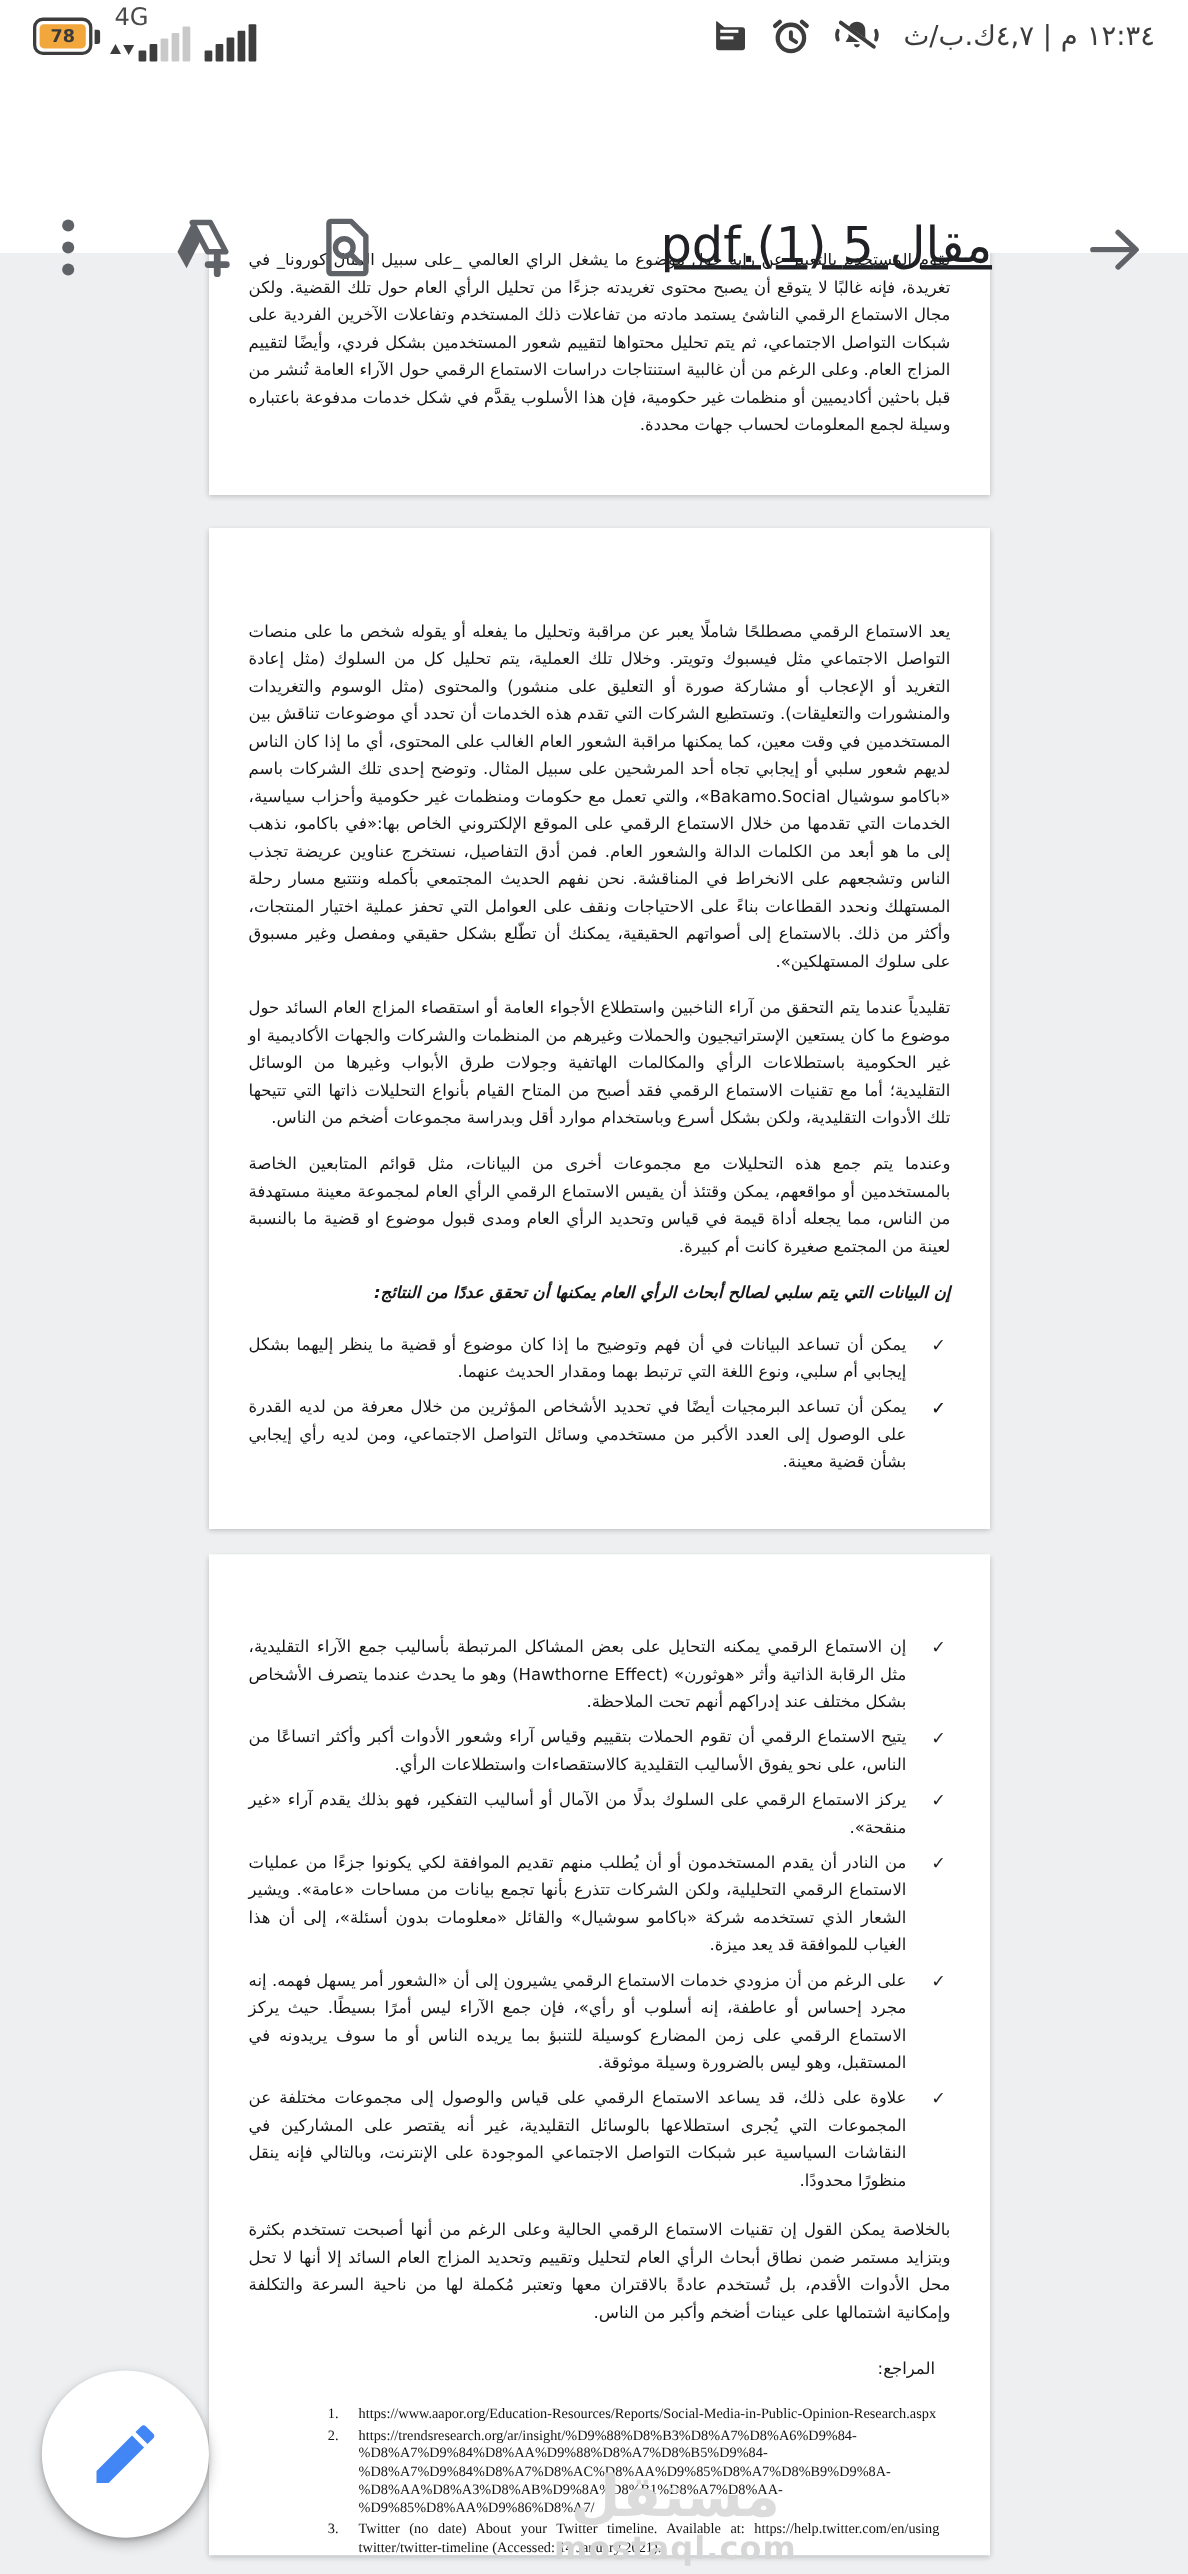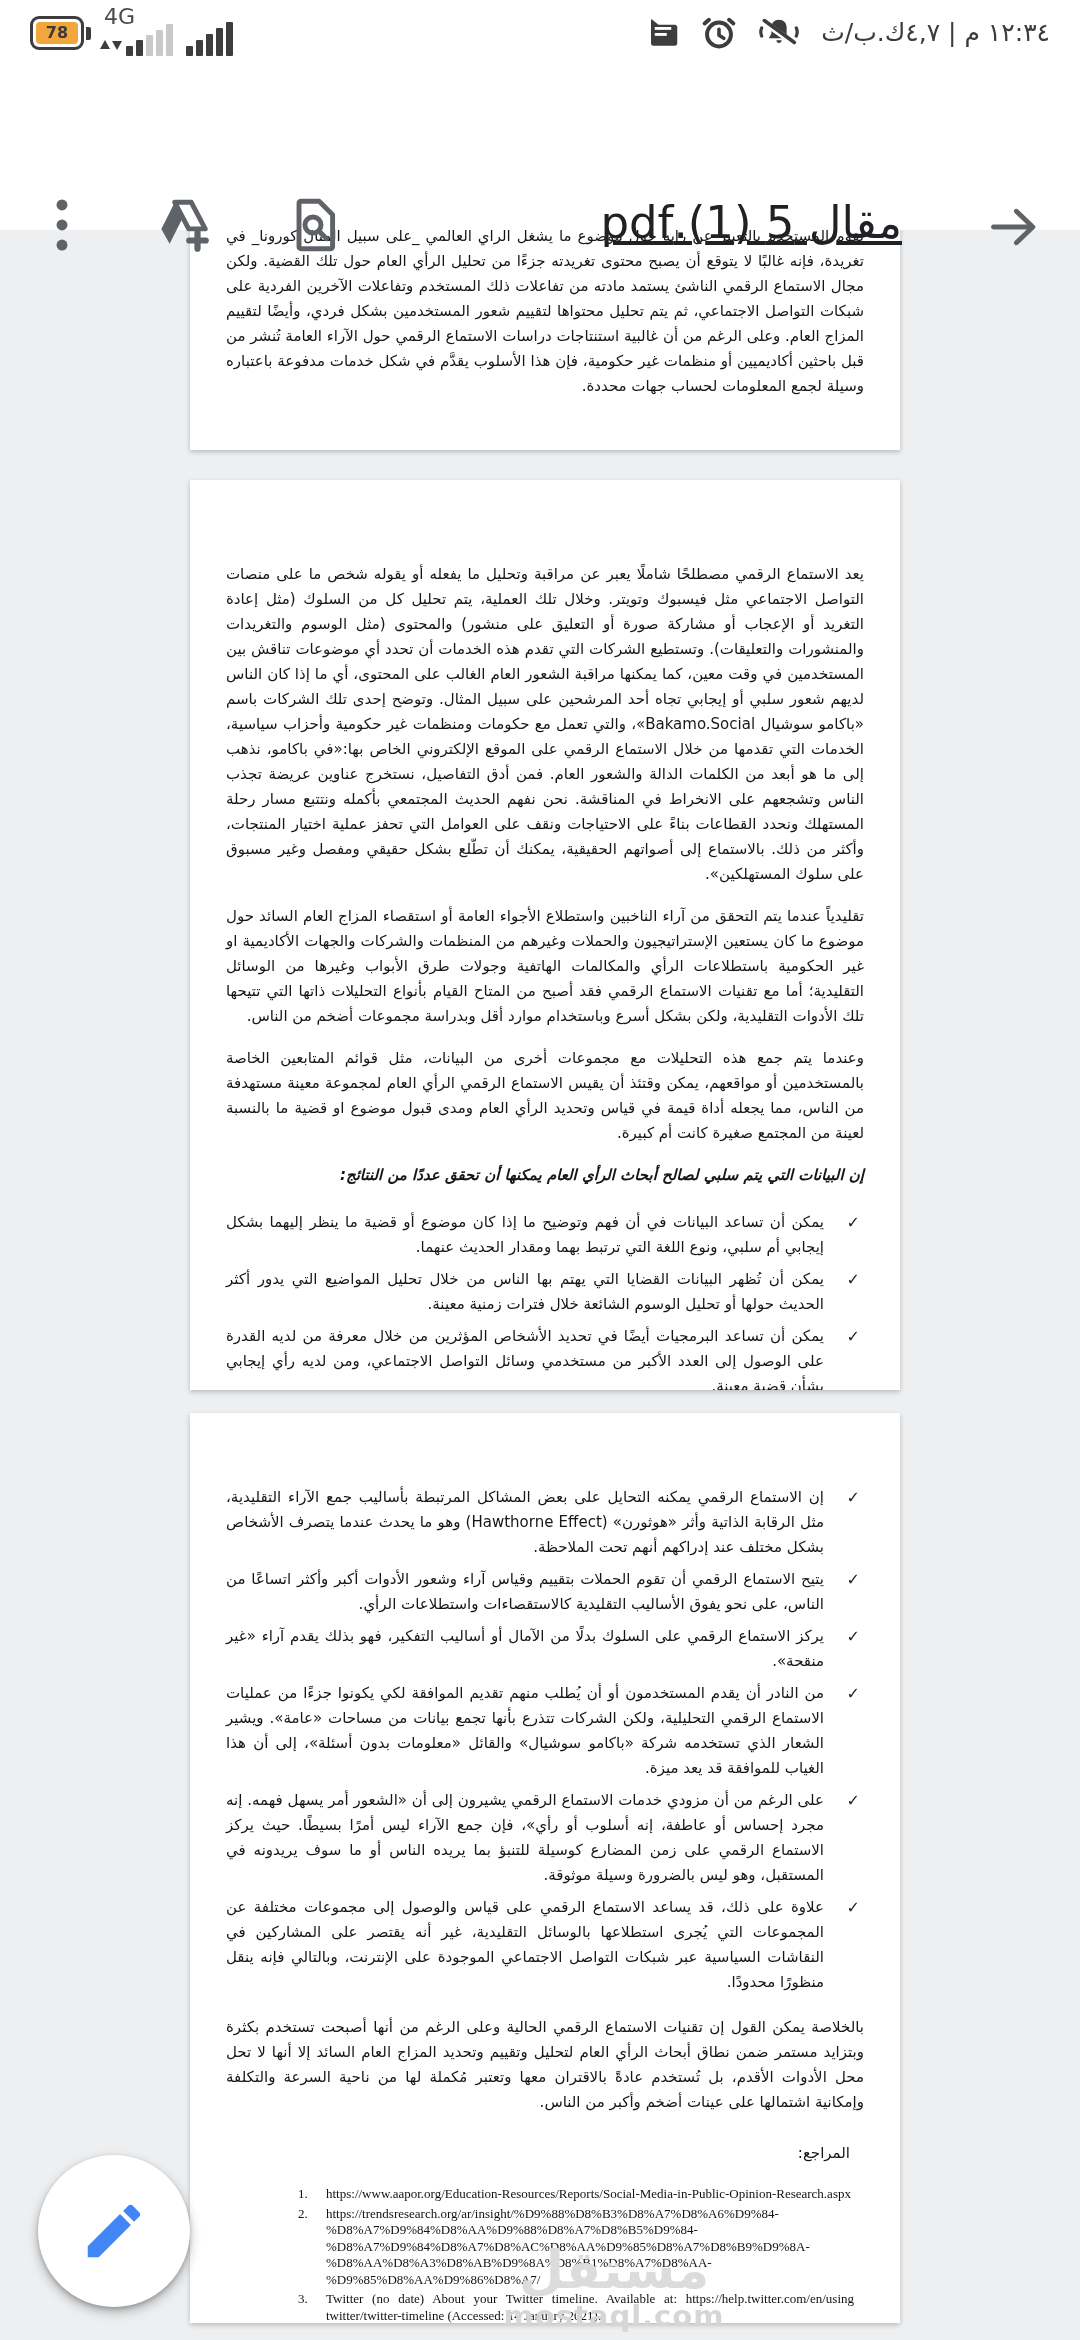--- a/index.html
+++ b/index.html
@@ -152,21 +152,20 @@
     <p class="para">تقليدياً عندما يتم التحقق من آراء الناخبين واستطلاع الأجواء العامة أو استقصاء المزاج العام السائد حول موضوع ما كان يستعين الإستراتيجيون والحملات وغيرهم من المنظمات والشركات والجهات الأكاديمية او غير الحكومية باستطلاعات الرأي والمكالمات الهاتفية وجولات طرق الأبواب وغيرها من الوسائل التقليدية؛ أما مع تقنيات الاستماع الرقمي فقد أصبح من المتاح القيام بأنواع التحليلات ذاتها التي تتيحها تلك الأدوات التقليدية، ولكن بشكل أسرع وباستخدام موارد أقل وبدراسة مجموعات أضخم من الناس.</p>
     <p class="para">وعندما يتم جمع هذه التحليلات مع مجموعات أخرى من البيانات، مثل قوائم المتابعين الخاصة بالمستخدمين أو مواقعهم، يمكن وقتئذ أن يقيس الاستماع الرقمي الرأي العام لمجموعة معينة مستهدفة من الناس، مما يجعله أداة قيمة في قياس وتحديد الرأي العام ومدى قبول موضوع او قضية ما بالنسبة لعينة من المجتمع صغيرة كانت أم كبيرة.</p>
     <p class="doc-heading">إن البيانات التي يتم سلبي لصالح أبحاث الرأي العام يمكنها أن تحقق عددًا من النتائج:</p>
     <ul class="check-list">
       <li class="check-item">
         <span class="check-mark">✓</span>
         <span>يمكن أن تساعد البيانات في أن فهم وتوضيح ما إذا كان موضوع أو قضية ما ينظر إليهما بشكل إيجابي أم سلبي، ونوع اللغة التي ترتبط بهما ومقدار الحديث عنهما.</span>
       </li>
       <li class="check-item">
         <span class="check-mark">✓</span>
-        <span>يمكن أن تُظهر البيانات القضايا التي يهتم بها الناس من خلال تحليل المواضيع التي يدور أكثر الحديث حولها أو تحليل الوسوم الشائعة خلال فترات زمنية معينة.</span>
       </li>
       <li class="check-item">
         <span class="check-mark">✓</span>
         <span>يمكن أن تساعد البرمجيات أيضًا في تحديد الأشخاص المؤثرين من خلال معرفة من لديه القدرة على الوصول إلى العدد الأكبر من مستخدمي وسائل التواصل الاجتماعي، ومن لديه رأي إيجابي بشأن قضية معينة.</span>
       </li>
     </ul>
   </div>
 
   <div class="page page3 doc-text">
     <ul class="check-list">

